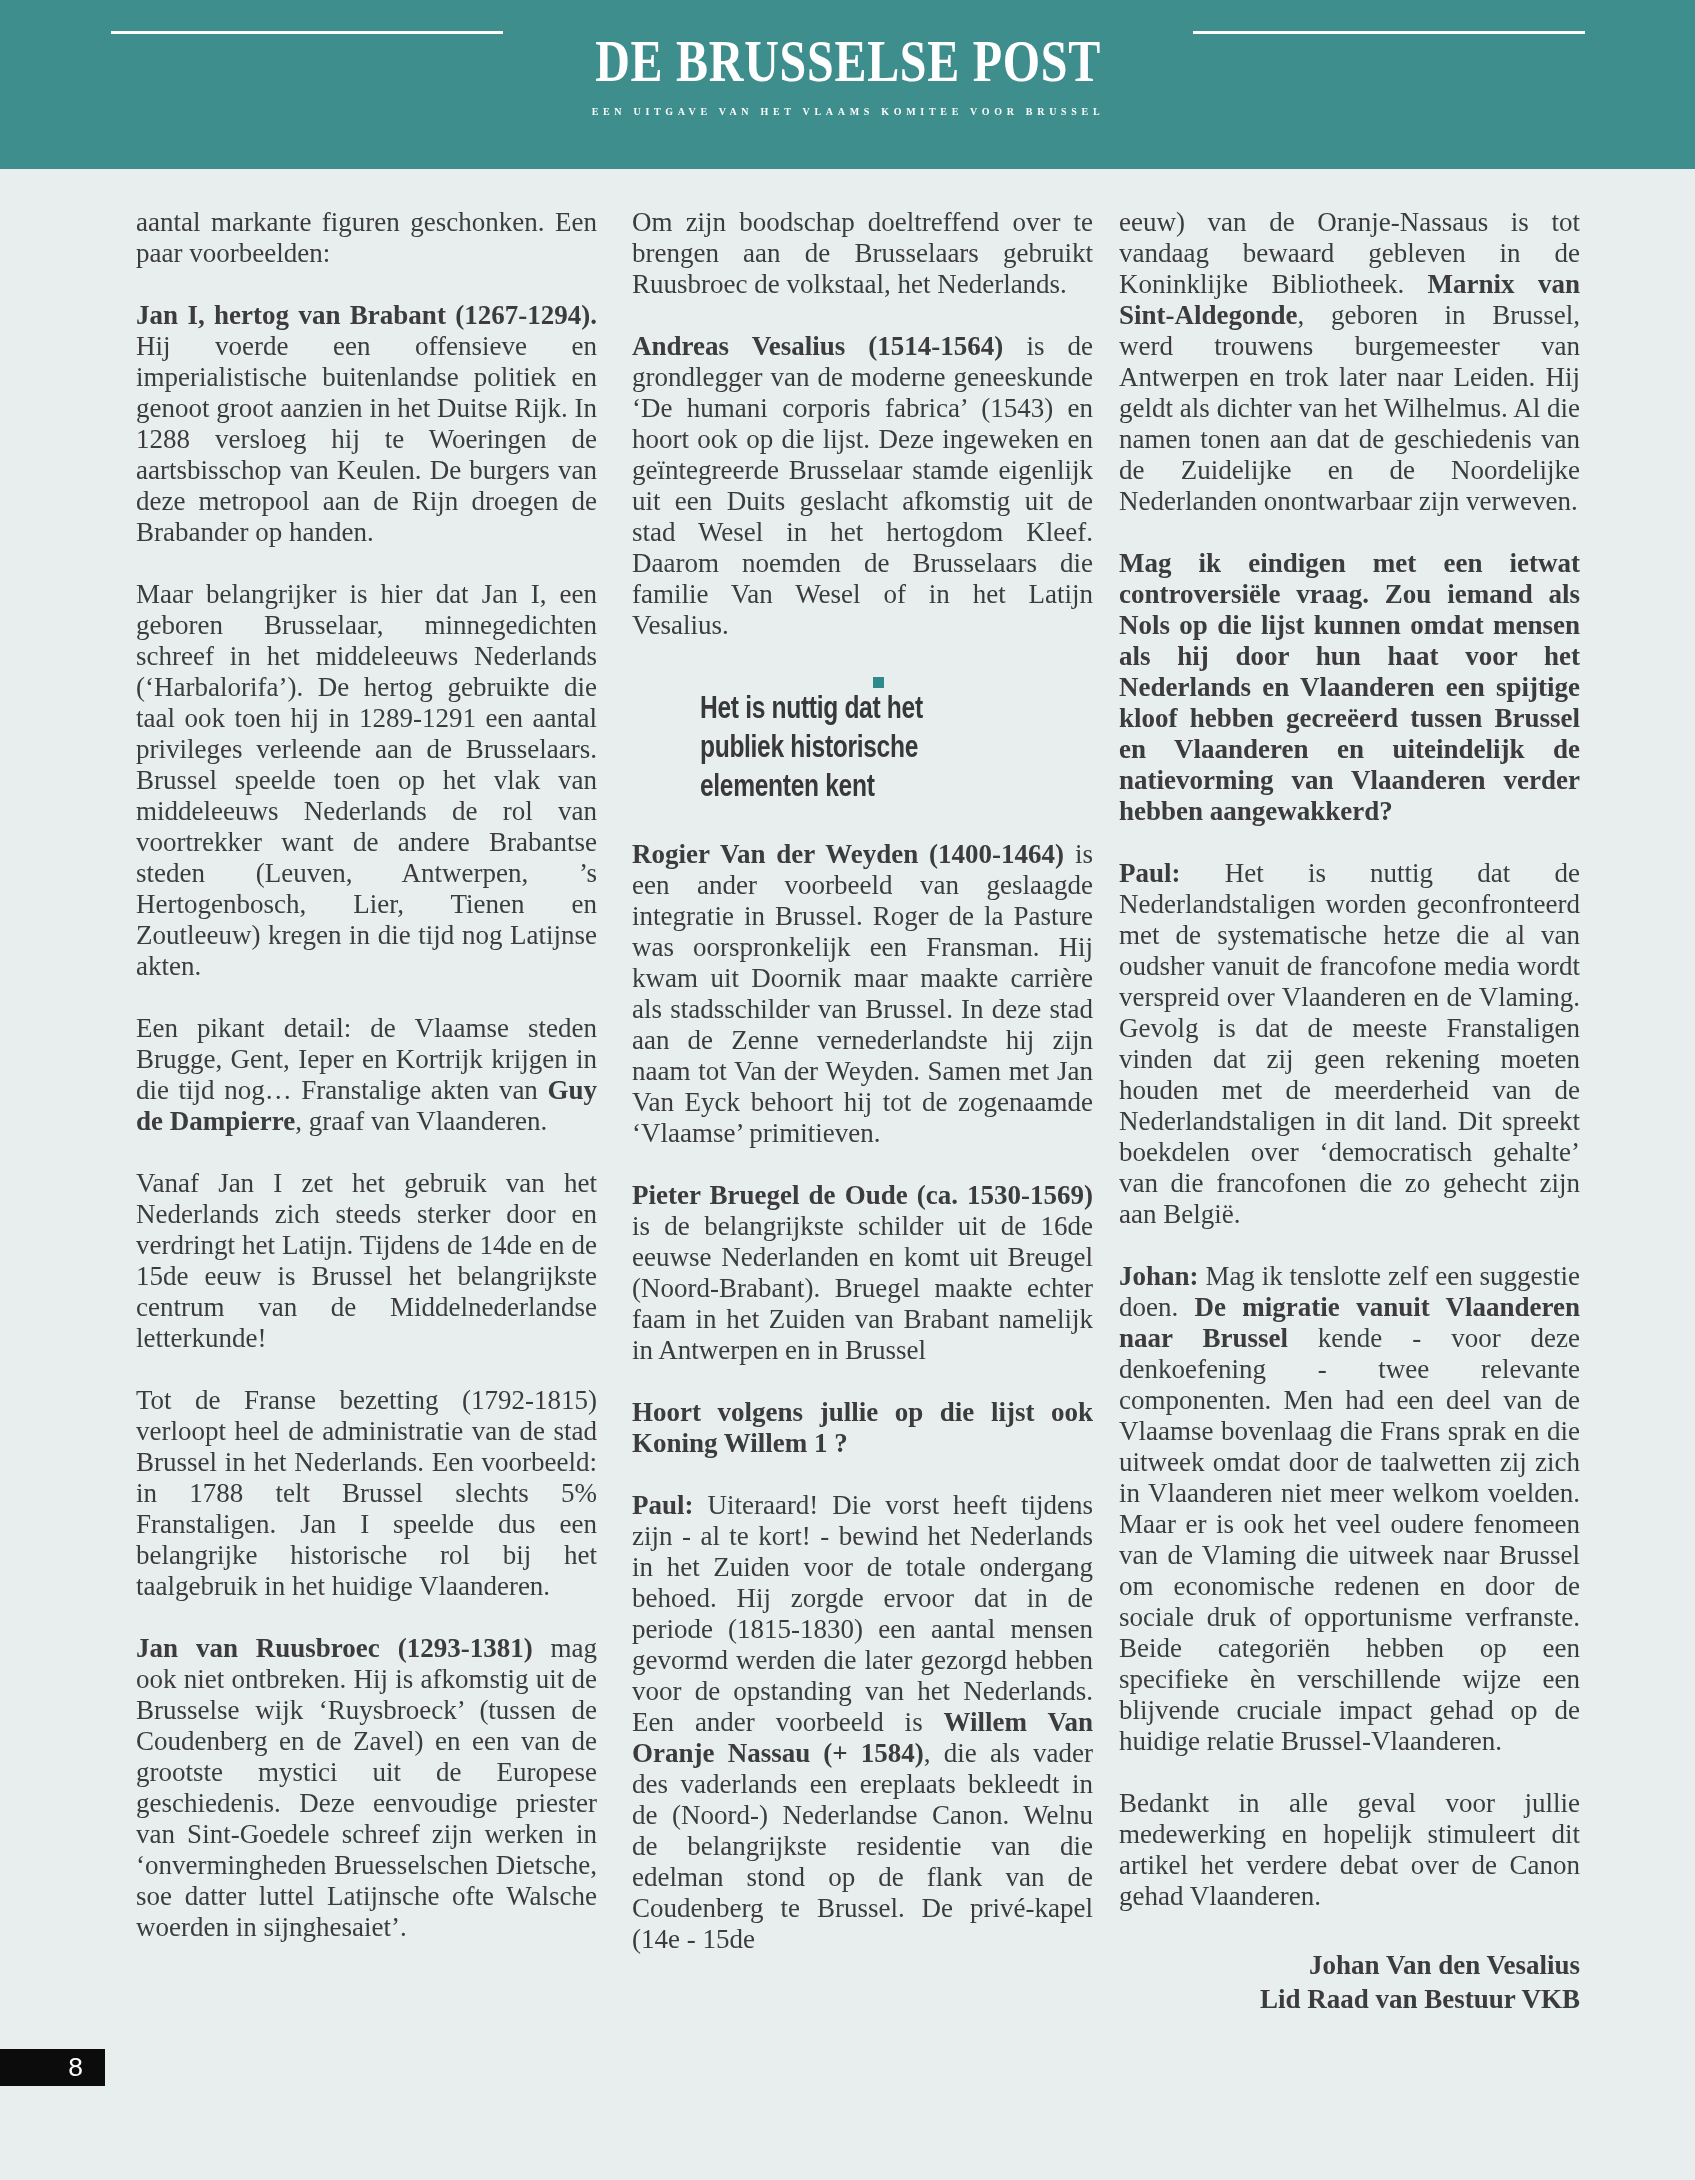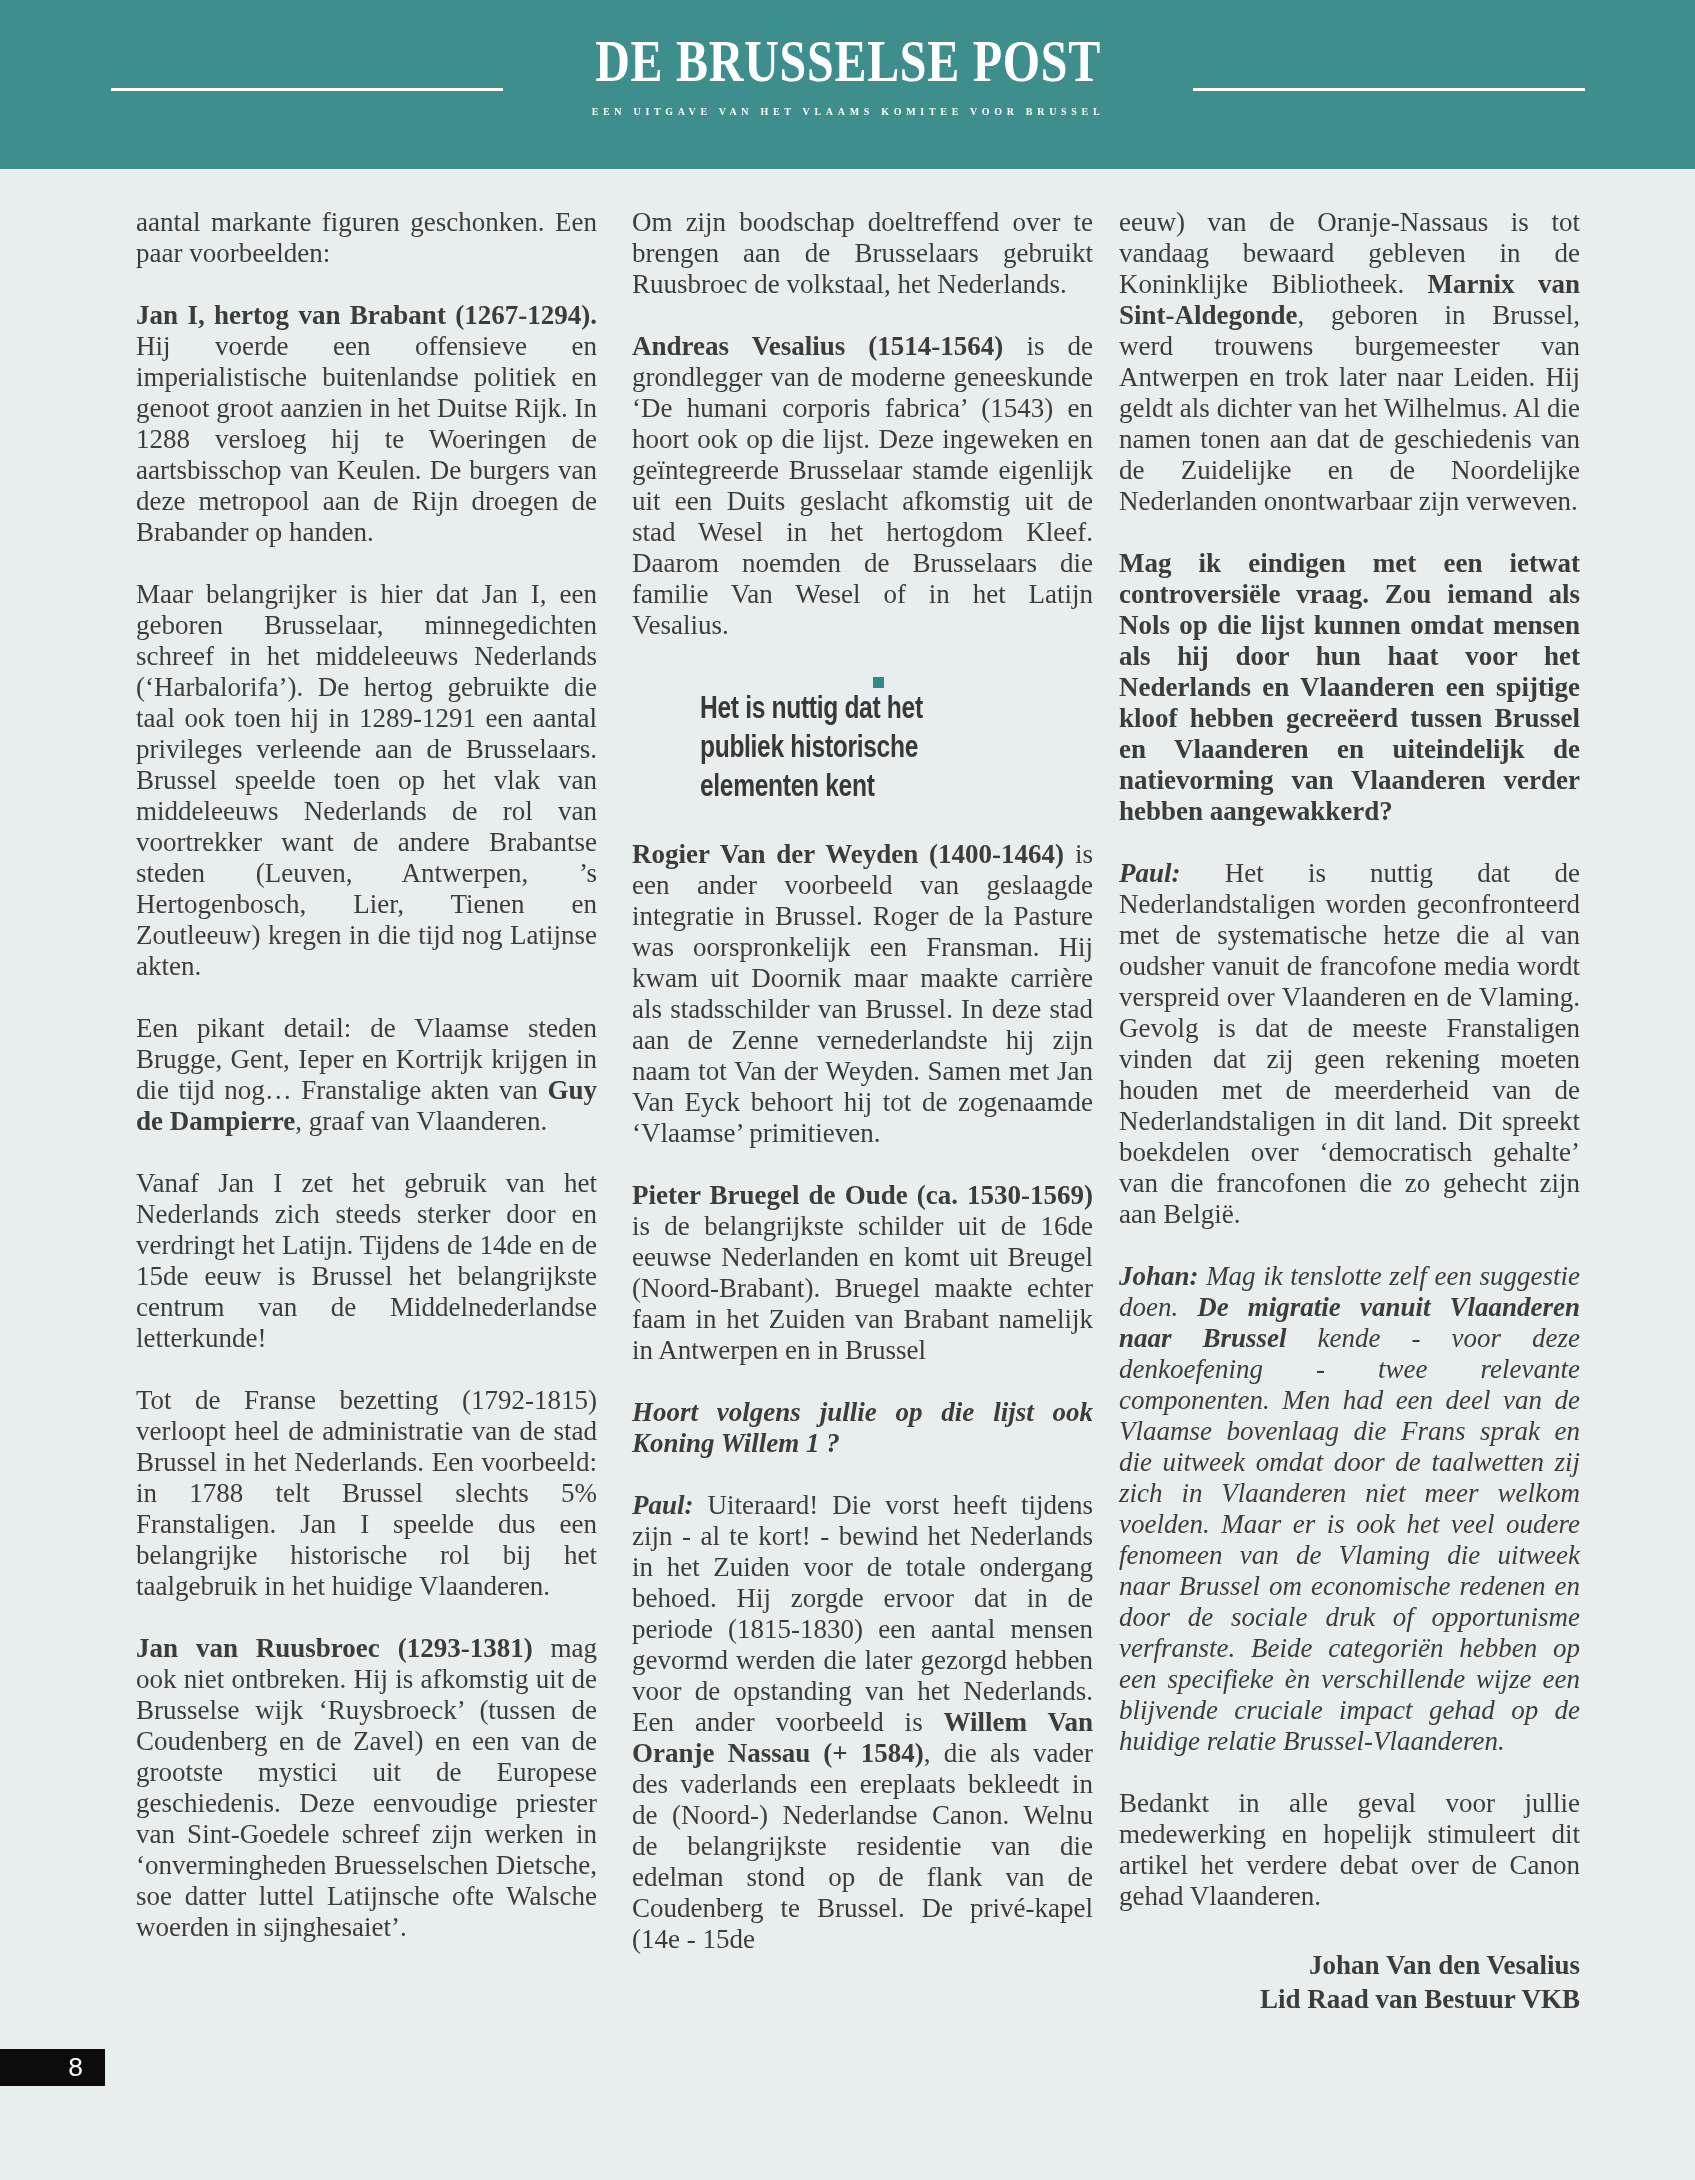--- a/index.html
+++ b/index.html
@@ -13,21 +13,21 @@
   }
 
   
   .masthead{
     position:absolute;top:0;left:0;
     width:1696px;height:169px;
     background:#3f8e8e;
     color:#ffffff;
   }
   .masthead-row{
-    display:flex;align-items:flex-end;justify-content:center;
+    display:flex;align-items:flex-start;justify-content:center;
     margin:0 111px;padding-top:31px;
   }
   .m-rule{flex:1;height:3.4px;background:#ffffff;}
   .m-title{
     margin:0 29px;
     font-size:60px;font-weight:bold;letter-spacing:0.9px;
     white-space:nowrap;
     transform:scaleX(0.8);transform-origin:center;
     line-height:1;
   }
@@ -43,21 +43,21 @@
     font-size:27px;line-height:31px;
     text-align:justify;
     overflow-wrap:break-word;
   }
   .col-1{left:136px;}
   .col-2{left:632px;}
   .col-3{left:1119px;}
   .col p{margin:0 0 31px 0;}
   .col p:last-child{margin-bottom:0;}
   .b{font-weight:bold;}
-  .i{font-style:italic;}
+  .i{}
 
   
   .pullquote{
     display:flex;align-items:center;
     margin:36px 0 34px 31px;
     flex-direction:column;
   }
   .pq-bar{
     width:11px;background:#2f8a8b;flex:0 0 11px;
   }

